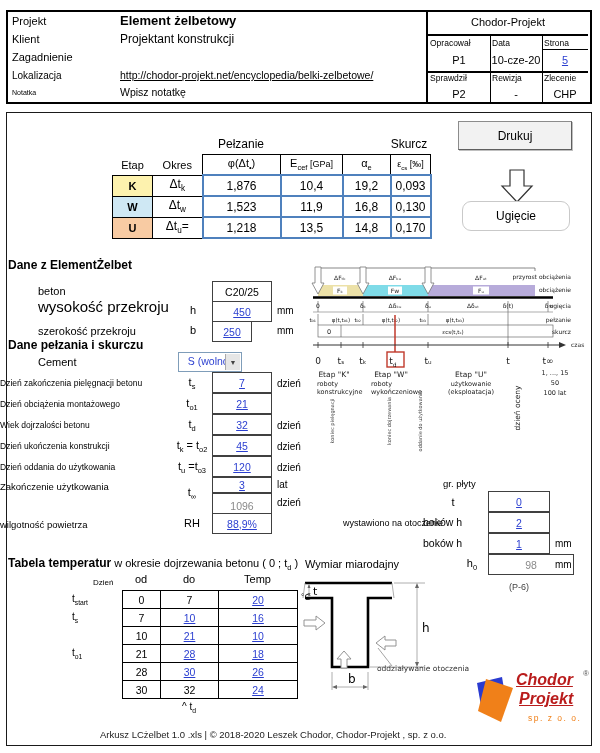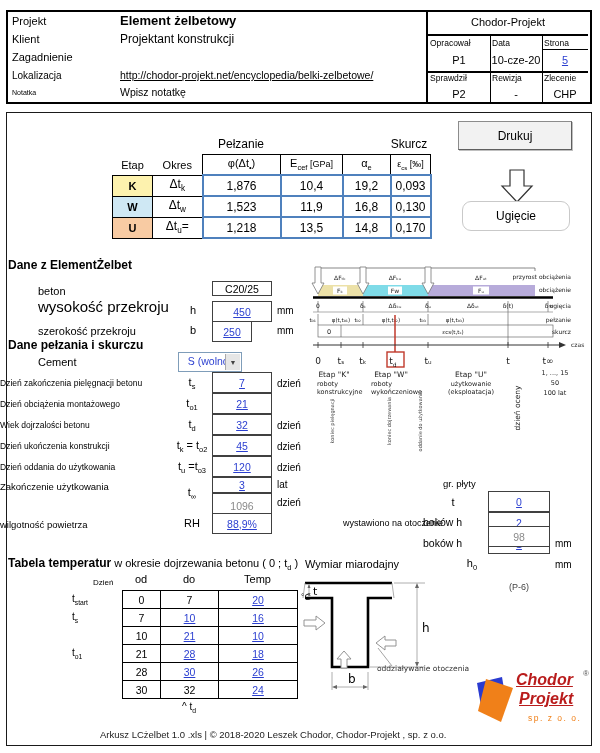--- a/index.html
+++ b/index.html
@@ -137,21 +137,21 @@
     </table>
 
   <div id="btn-drukuj">Drukuj</div>
   <svg class="abs" style="left:498px;top:168px" width="38" height="38" viewBox="0 0 38 38">
     <polygon points="12,2 26,2 26,18 34,18 19,34 4,18 12,18" fill="#fff" stroke="#333" stroke-width="1.2"></polygon>
   </svg>
   <div id="btn-ugiecie">Ugięcie</div>
 
   <div class="sect-title" style="left:8px;top:258px">Dane z ElementŻelbet</div>
   <div class="flabel" style="left:38px;top:285px;width:140px;font-size:11px">beton</div>
-  <div class="box" style="left:212px;top:281px;width:60px;height:15px">C20/25</div>
+  <div class="box" style="left:212px;top:281px;width:60px;height:21px">C20/25</div>
   <div class="flabel" style="left:38px;top:298px;width:140px;font-size:15px">wysokość przekroju</div>
   <div class="sym" style="left:183px;top:304px;width:20px">h</div>
   <div class="box" style="left:212px;top:301px;width:60px;height:21px">
       <span class="link">450</span>
     </div>
   <div class="unit" style="left:277px;top:305px">mm</div>
   <div class="flabel" style="left:38px;top:325px;width:140px;font-size:11px">szerokość przekroju</div>
   <div class="sym" style="left:183px;top:324px;width:20px">b</div>
   <div class="box" style="left:212px;top:321px;width:40px;height:21px">
       <span class="link">250</span>
@@ -337,21 +337,21 @@
   <div class="box" style="left:488px;top:512px;width:62px;height:21px">
       <span class="link">2</span>
     </div>
   <div class="flabel" style="left:423px;top:537px;width:60px;font-size:10.5px">boków h</div>
   <div class="box" style="left:488px;top:533px;width:62px;height:21px">
       <span class="link">1</span>
     </div>
   <div class="unit" style="left:555px;top:538px">mm</div>
   <div class="flabel" style="left:305px;top:558px;width:140px;font-size:11px">Wymiar miarodajny</div>
   <div class="sym" style="left:460px;top:557px;width:24px"><span>h</span><sub>0</sub></div>
-  <div class="box" style="left:488px;top:526px;width:62px;height:21px">
+  <div class="box" style="left:488px;top:554px;width:86px;height:21px">
       <span class="gray">98</span>
     </div>
   <div class="unit" style="left:555px;top:559px">mm</div>
   <div class="abs tc" style="left:490px;top:582px;width:58px;font-size:9px;color:#444">(P-6)</div>
 
   <div class="abs" style="left:8px;top:556px;font-size:11px;white-space:nowrap">
     <span style="font-weight:bold;font-size:12px">Tabela temperatur</span><span> w okresie dojrzewania betonu ( 0 ; t</span><sub>d</sub><span> )</span>
   </div>
   <div class="abs" style="left:93px;top:578px;font-size:8px">Dzień</div>
   <div class="abs tc" style="left:122px;top:573px;width:38px;font-size:11px">od</div>

